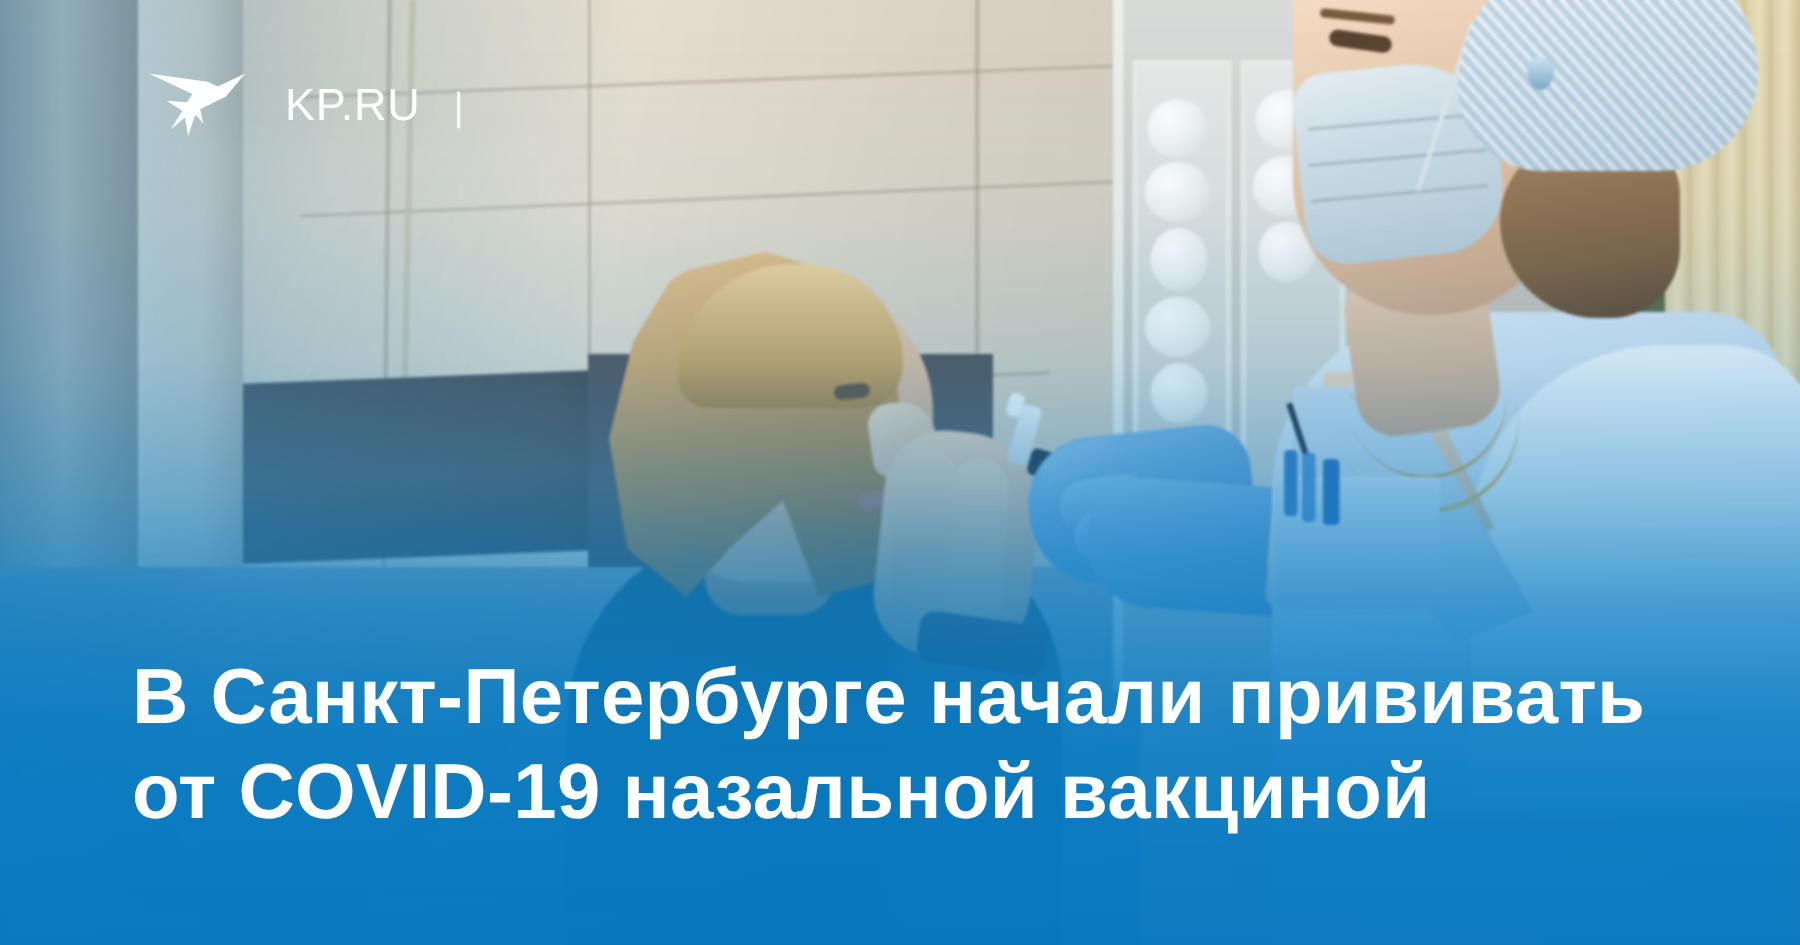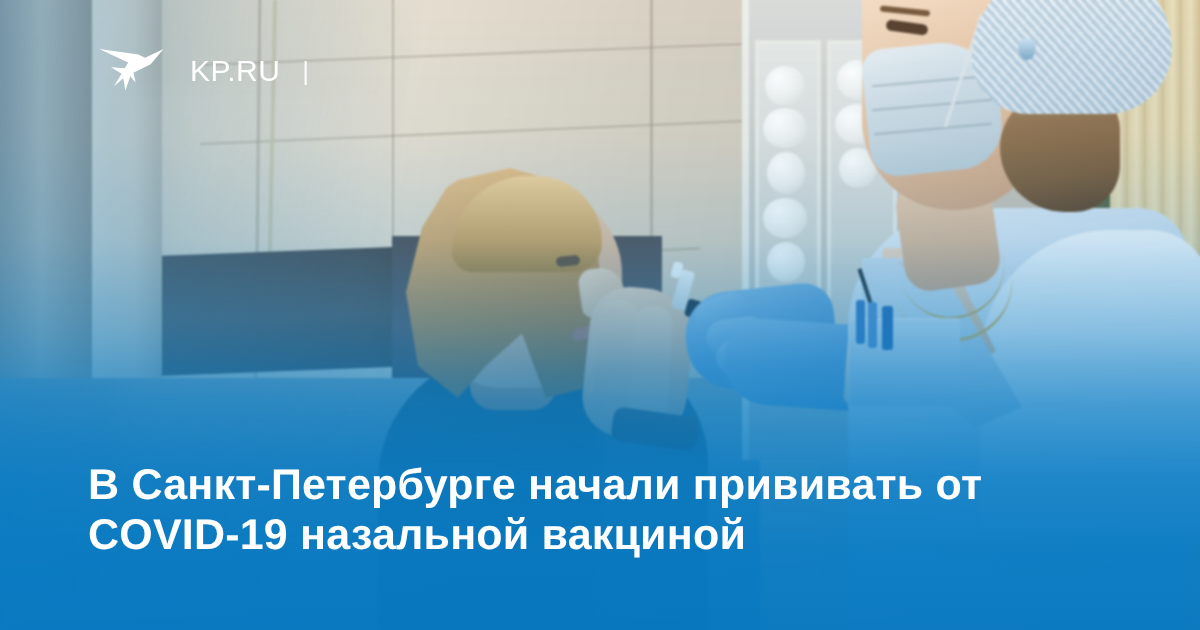--- a/index.html
+++ b/index.html
@@ -492,23 +492,23 @@
   }
 
   
   .headline {
     position: absolute;
     left: 88px;
     bottom: 70px;
     width: 1010px;
     margin: 0;
     color: #ffffff;
-    font-size: 43px;
+    font-size: 52px;
     font-weight: 700;
-    line-height: 50px;
+    line-height: 63px;
     letter-spacing: 0.2px;
     text-rendering: geometricPrecision;
   }
 </style>
 </head>
 <body>
 
 <div class="og-card">
 
   <div class="photo">

